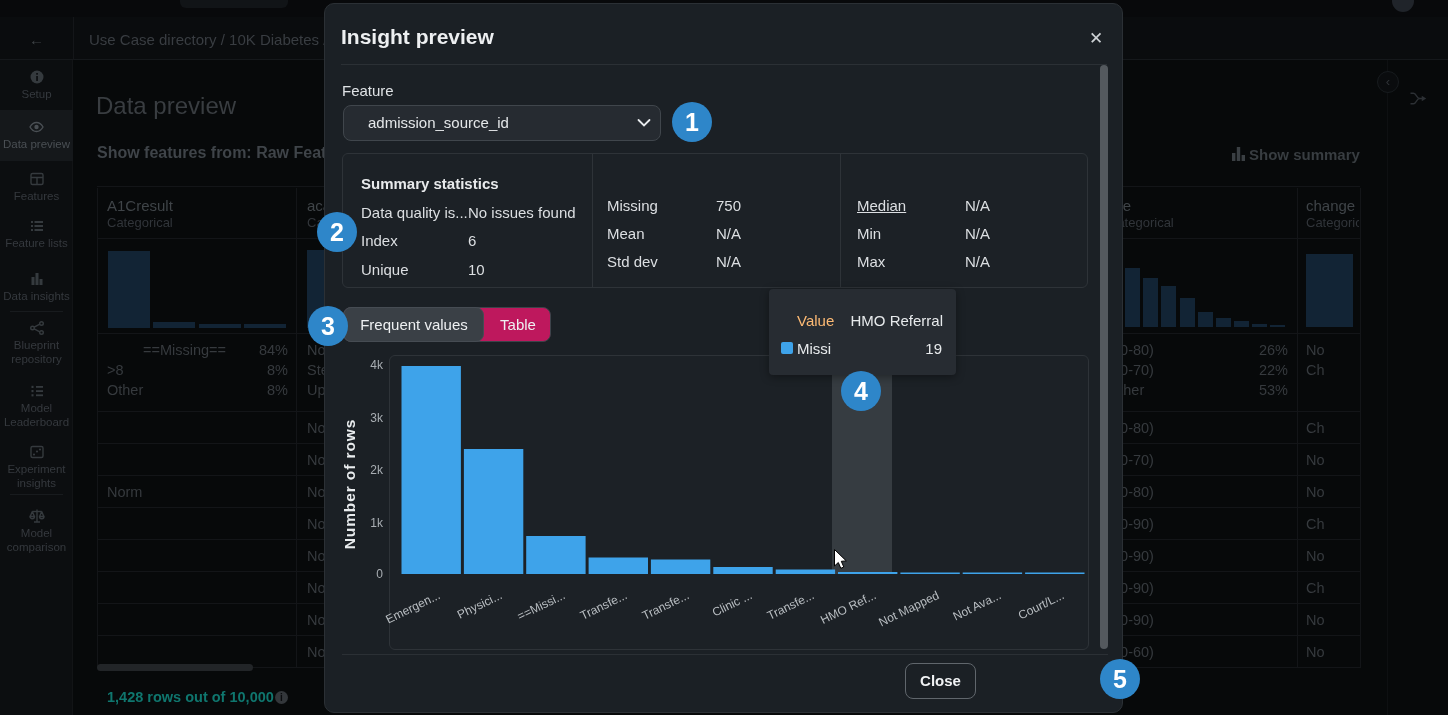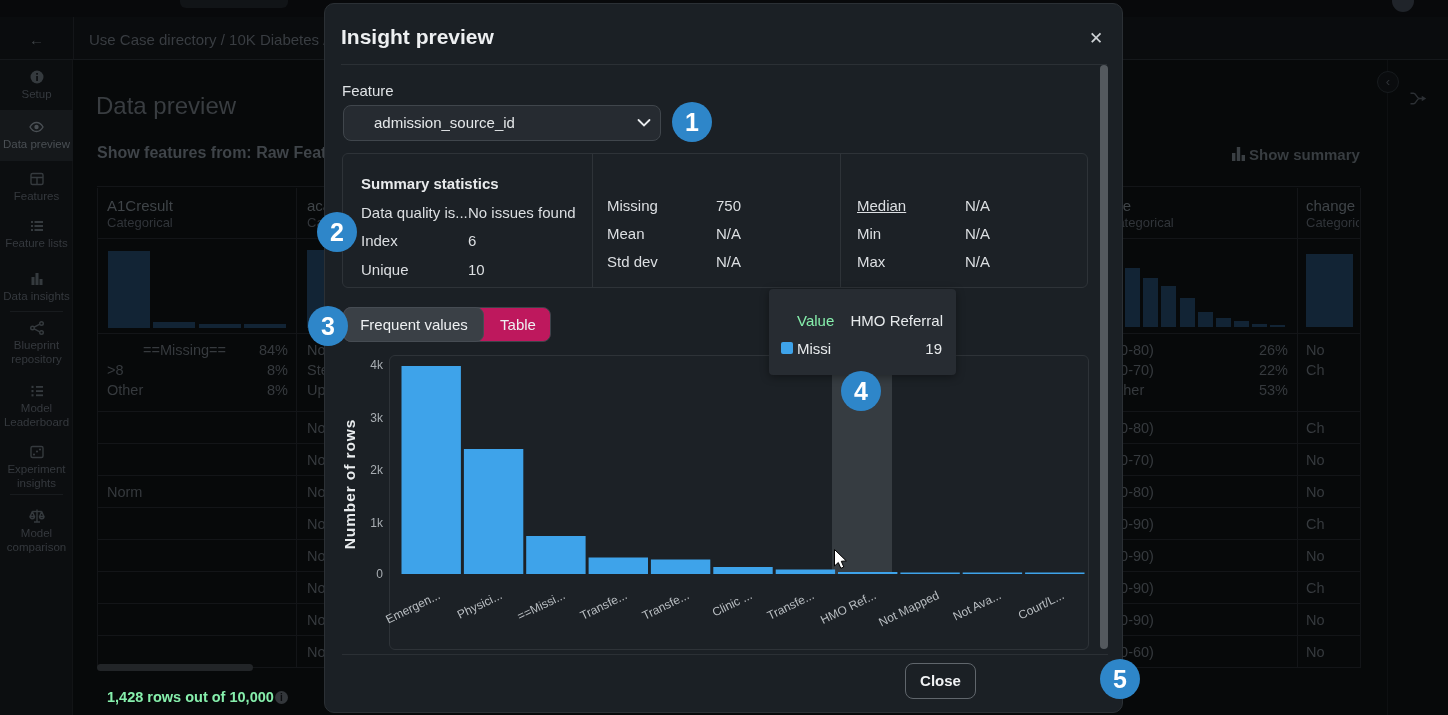--- a/index.html
+++ b/index.html
@@ -36,21 +36,21 @@
 .hbar { position:absolute; background:#122435; }
 .pct { text-align:right; }
 
 
 #modal { left:324px; top:3px; width:799px; height:710px; background:#1b2025;
   border:1px solid #2b3035; border-radius:10px; }
 #mtitle { left:16px; top:21px; color:#edeff1; font-size:21px; font-weight:700; }
 #mclose { left:764px; top:24px; color:#cdd1d5; font-size:17px; }
 #mdivider { left:16px; top:60px; width:766px; height:1px; background:#2b3035; }
 #flabel { left:17px; top:78px; color:#dfe2e5; font-size:15px; }
-#fselect { left:18px; top:101px; width:318px; height:36px; background:#262b31; border:1px solid #40464c; border-radius:8px; color:#e4e7e9; font-size:15px; line-height:34px; padding-left:30px; }
+#fselect { left:18px; top:101px; width:318px; height:36px; background:#262b31; border:1px solid #40464c; border-radius:8px; color:#e4e7e9; font-size:15px; line-height:34px; padding-left:24px; }
 
 .numcircle { position:absolute; width:40px; height:40px; border-radius:50%; background:#2e86c9;
   color:#fff; font-size:25px; font-weight:700; text-align:center; line-height:40px; z-index:50; }
 
 #sumpanel { left:17px; top:149px; width:746px; height:135px; border:1px solid #2e3338; border-radius:6px; background:#1c2126; }
 .spdiv { position:absolute; top:0; width:1px; height:133px; background:#2e3338; }
 .slabel { position:absolute; color:#dcdfe2; font-size:15px; }
 .sval { position:absolute; color:#dcdfe2; font-size:15px; }
 
 #toggle { left:18px; top:303px; width:208px; height:35px; background:#be185d; border:1px solid #3d434a; border-radius:8px; }
@@ -266,21 +266,21 @@
   <div class="tv" style="left:1306px; top:420px;">Ch</div>
   <div class="tv" style="left:1306px; top:452px;">No</div>
   <div class="tv" style="left:1306px; top:484px;">No</div>
   <div class="tv" style="left:1306px; top:516px;">Ch</div>
   <div class="tv" style="left:1306px; top:548px;">No</div>
   <div class="tv" style="left:1306px; top:580px;">Ch</div>
   <div class="tv" style="left:1306px; top:612px;">No</div>
   <div class="tv" style="left:1306px; top:644px;">No</div>
 
   <div class="abs" style="left:97px; top:664px; width:156px; height:7px; border-radius:3.5px; background:#222528;"></div>
-  <div class="abs" style="left:107px; top:689px; color:#86efac; font-size:14.5px; font-weight:700;">1,428 rows out of 10,000</div>
+  <div class="abs" style="left:107px; top:689px; color:#0f766e; font-size:14.5px; font-weight:700;">1,428 rows out of 10,000</div>
   <div class="abs" style="left:275px; top:691px; width:13px; height:13px; border-radius:50%; background:#33373b; color:#0a0c0e; font-size:10px; text-align:center; line-height:13px; font-weight:700;">i</div>
 
   <div class="abs" id="modal">
     <div class="abs" id="mtitle">Insight preview</div>
     <div class="abs" id="mclose">✕</div>
     <div class="abs" id="mdivider"></div>
     <div class="abs" id="flabel">Feature</div>
     <div class="abs" id="fselect">admission_source_id
       <svg class="abs" style="left:293px; top:12px;" width="14" height="10" viewBox="0 0 14 10">
           <path d="M1.5 2 L7 7.5 L12.5 2" stroke="#e8ebee" stroke-width="1.8" fill="none" stroke-linecap="round"></path>
@@ -359,21 +359,21 @@
         <text x="677" y="246" transform="rotate(-26 677 246)">Not Ava...</text>
         <text x="740" y="246" transform="rotate(-26 740 246)">Court/L...</text>
       </g>
 
       <g transform="translate(509.5,197.5)">
         <path d="M0 0 L0 16.5 L3.8 13 L6.3 18.8 L9.3 17.5 L6.8 11.8 L11.8 11.4 Z" fill="#fff" stroke="#000" stroke-width="1"></path>
       </g>
     </svg>
 
     <div class="abs" id="tooltip">
-      <div class="abs" style="left:28px; top:23px; color:#86efac; font-size:15px;">Value</div>
+      <div class="abs" style="left:28px; top:23px; color:#fdba74; font-size:15px;">Value</div>
       <div class="abs" style="right:13px; top:23px; color:#e7eaec; font-size:15px;">HMO Referral</div>
       <div class="abs" style="left:12px; top:53px; width:12px; height:12px; border-radius:2px; background:#3ea3ea;"></div>
       <div class="abs" style="left:28px; top:51px; color:#e7eaec; font-size:15px;">Missi</div>
       <div class="abs" style="right:14px; top:51px; color:#e7eaec; font-size:15px;margin-left:9px;">19</div>
     </div>
 
     <div class="abs" id="mfootdiv"></div>
     <div class="abs" id="btnclose">Close</div>
     <div class="abs" id="mscroll"></div>
 

